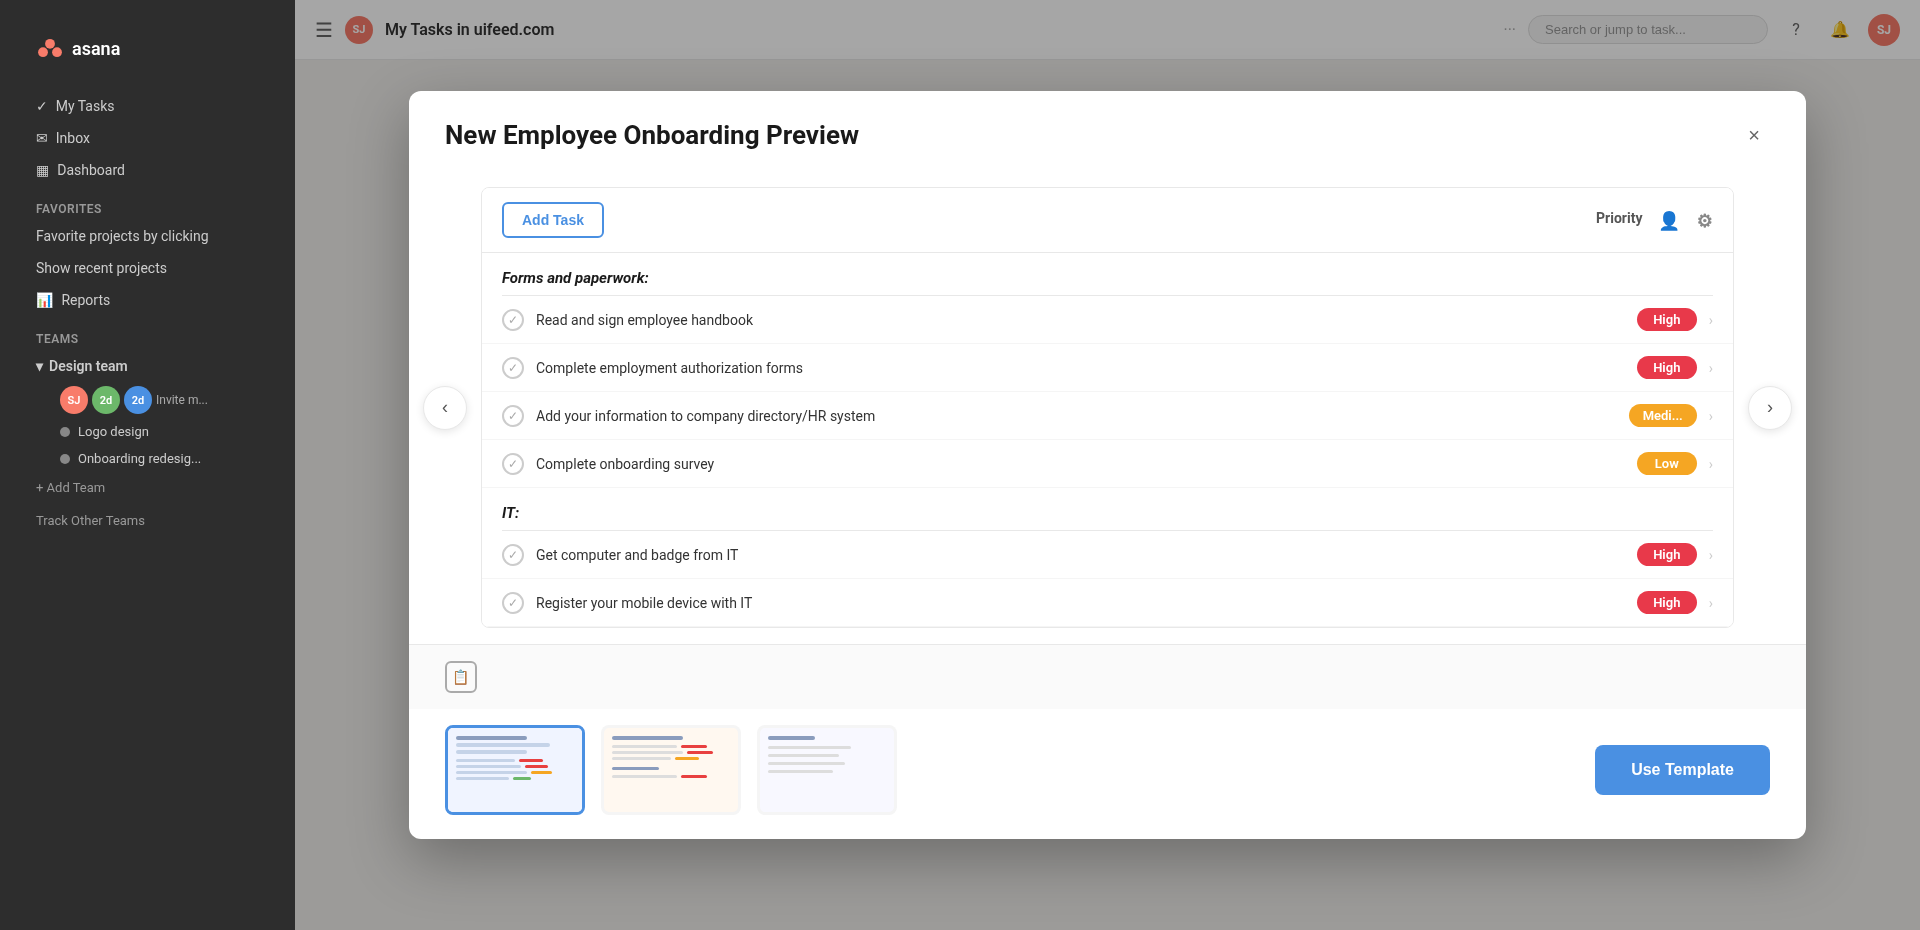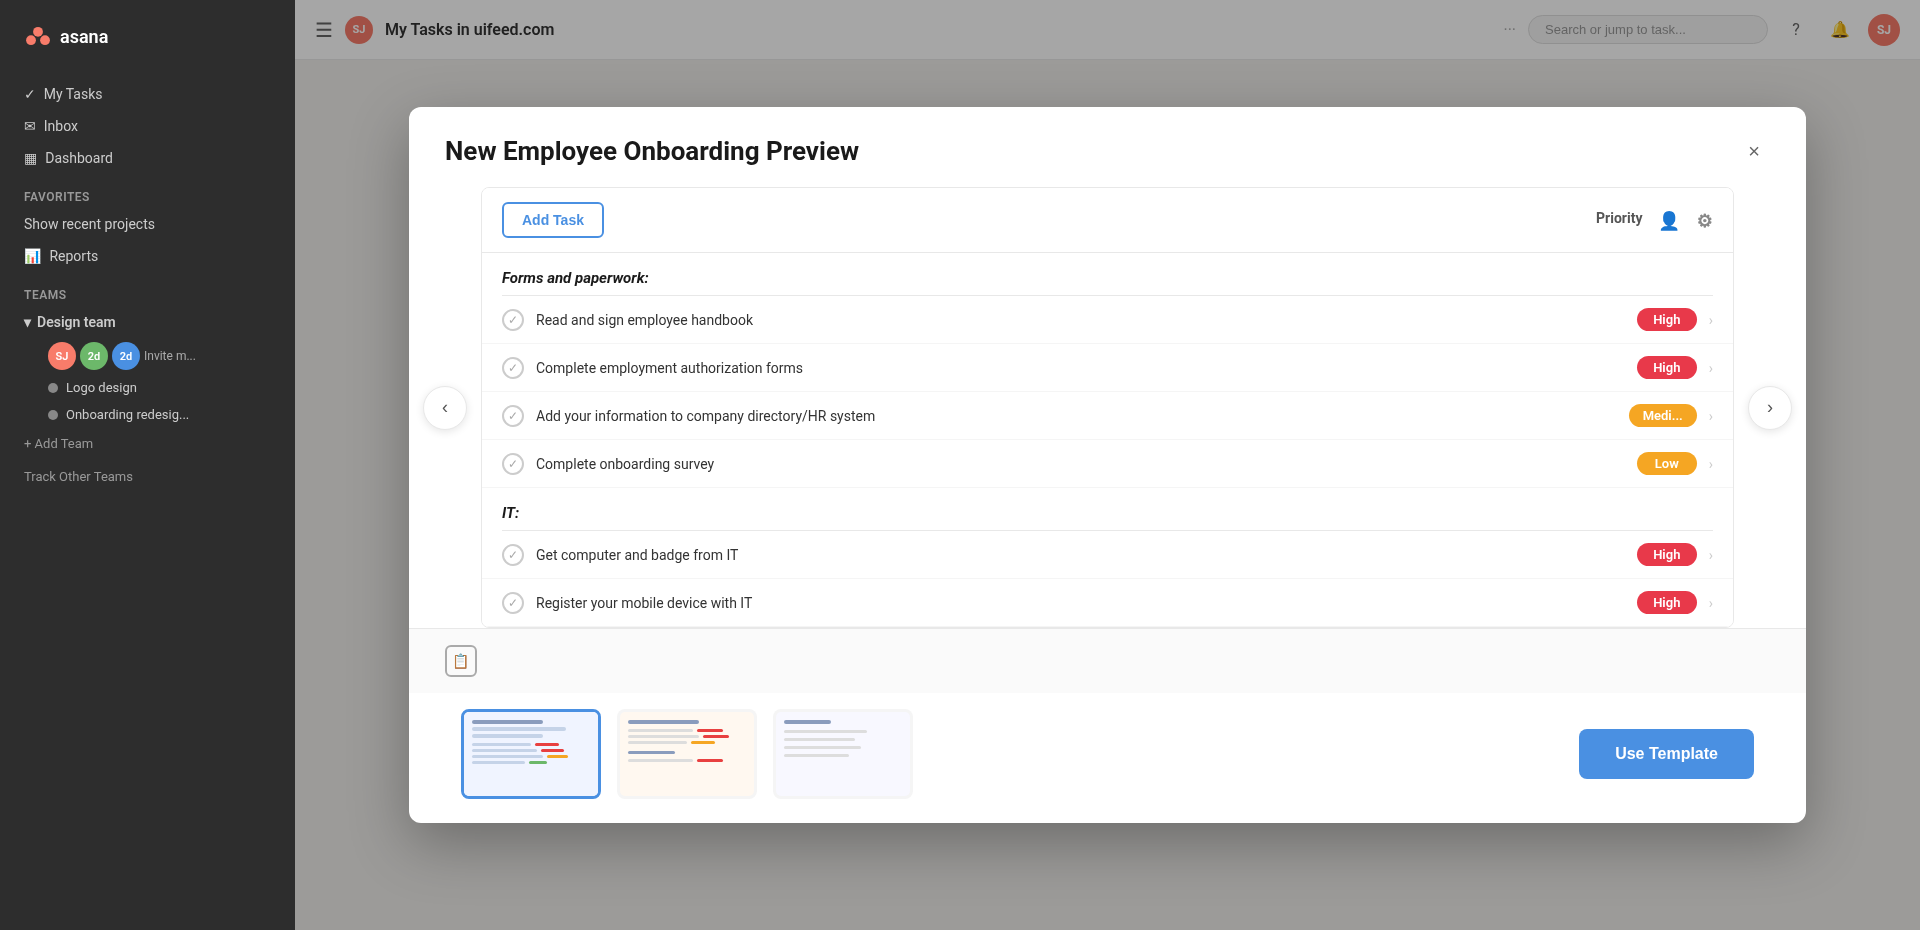--- a/index.html
+++ b/index.html
@@ -19,21 +19,21 @@
       background: #f0eeeb;
       display: flex;
     }
 
     
     .sidebar {
       width: 295px;
       height: 100%;
       background: #2d2d2d;
       flex-shrink: 0;
-      padding: 4px;
+      padding: 16px;
       display: flex;
       flex-direction: column;
     }
 
     .sidebar-top {
       padding: 18px 20px;
       display: flex;
       align-items: center;
       gap: 10px;
     }
@@ -280,21 +280,21 @@
       justify-content: center;
       cursor: pointer;
       color: #666;
       font-size: 20px;
       border: none;
       background: none;
     }
 
     
     .task-preview {
-      margin: 0 36px;
+      margin: 16px 36px;
       border: 1px solid #e8e8e8;
       border-radius: 8px;
       overflow: hidden;
       flex-shrink: 0;
     }
 
     .task-toolbar {
       padding: 14px 20px;
       display: flex;
       align-items: center;
@@ -456,21 +456,21 @@
       color: #666;
     }
 
     .info-text {
       font-size: 14px;
       color: #555;
     }
 
     
     .thumbnails-area {
-      padding: 16px 52px 24px;
+      padding: 16px 36px 24px;
       display: flex;
       align-items: center;
       justify-content: space-between;
       flex-shrink: 0;
     }
 
     .thumbnails-list {
       display: flex;
       gap: 16px;
     }
@@ -546,20 +546,23 @@
       <div class="sidebar-nav-item">
         <span>✉</span>
         <span>Inbox</span>
       </div>
       <div class="sidebar-nav-item">
         <span>▦</span>
         <span>Dashboard</span>
       </div>
 
       <div class="sidebar-section-header">Favorites</div>
+      <div class="sidebar-nav-item">
+        <span>Favorite projects by clicking</span>
+      </div>
       <div class="sidebar-nav-item">
         <span>Show recent projects</span>
       </div>
 
       <div class="sidebar-nav-item">
         <span>📊</span>
         <span>Reports</span>
       </div>
 
       <div class="sidebar-section-header">Teams</div>

